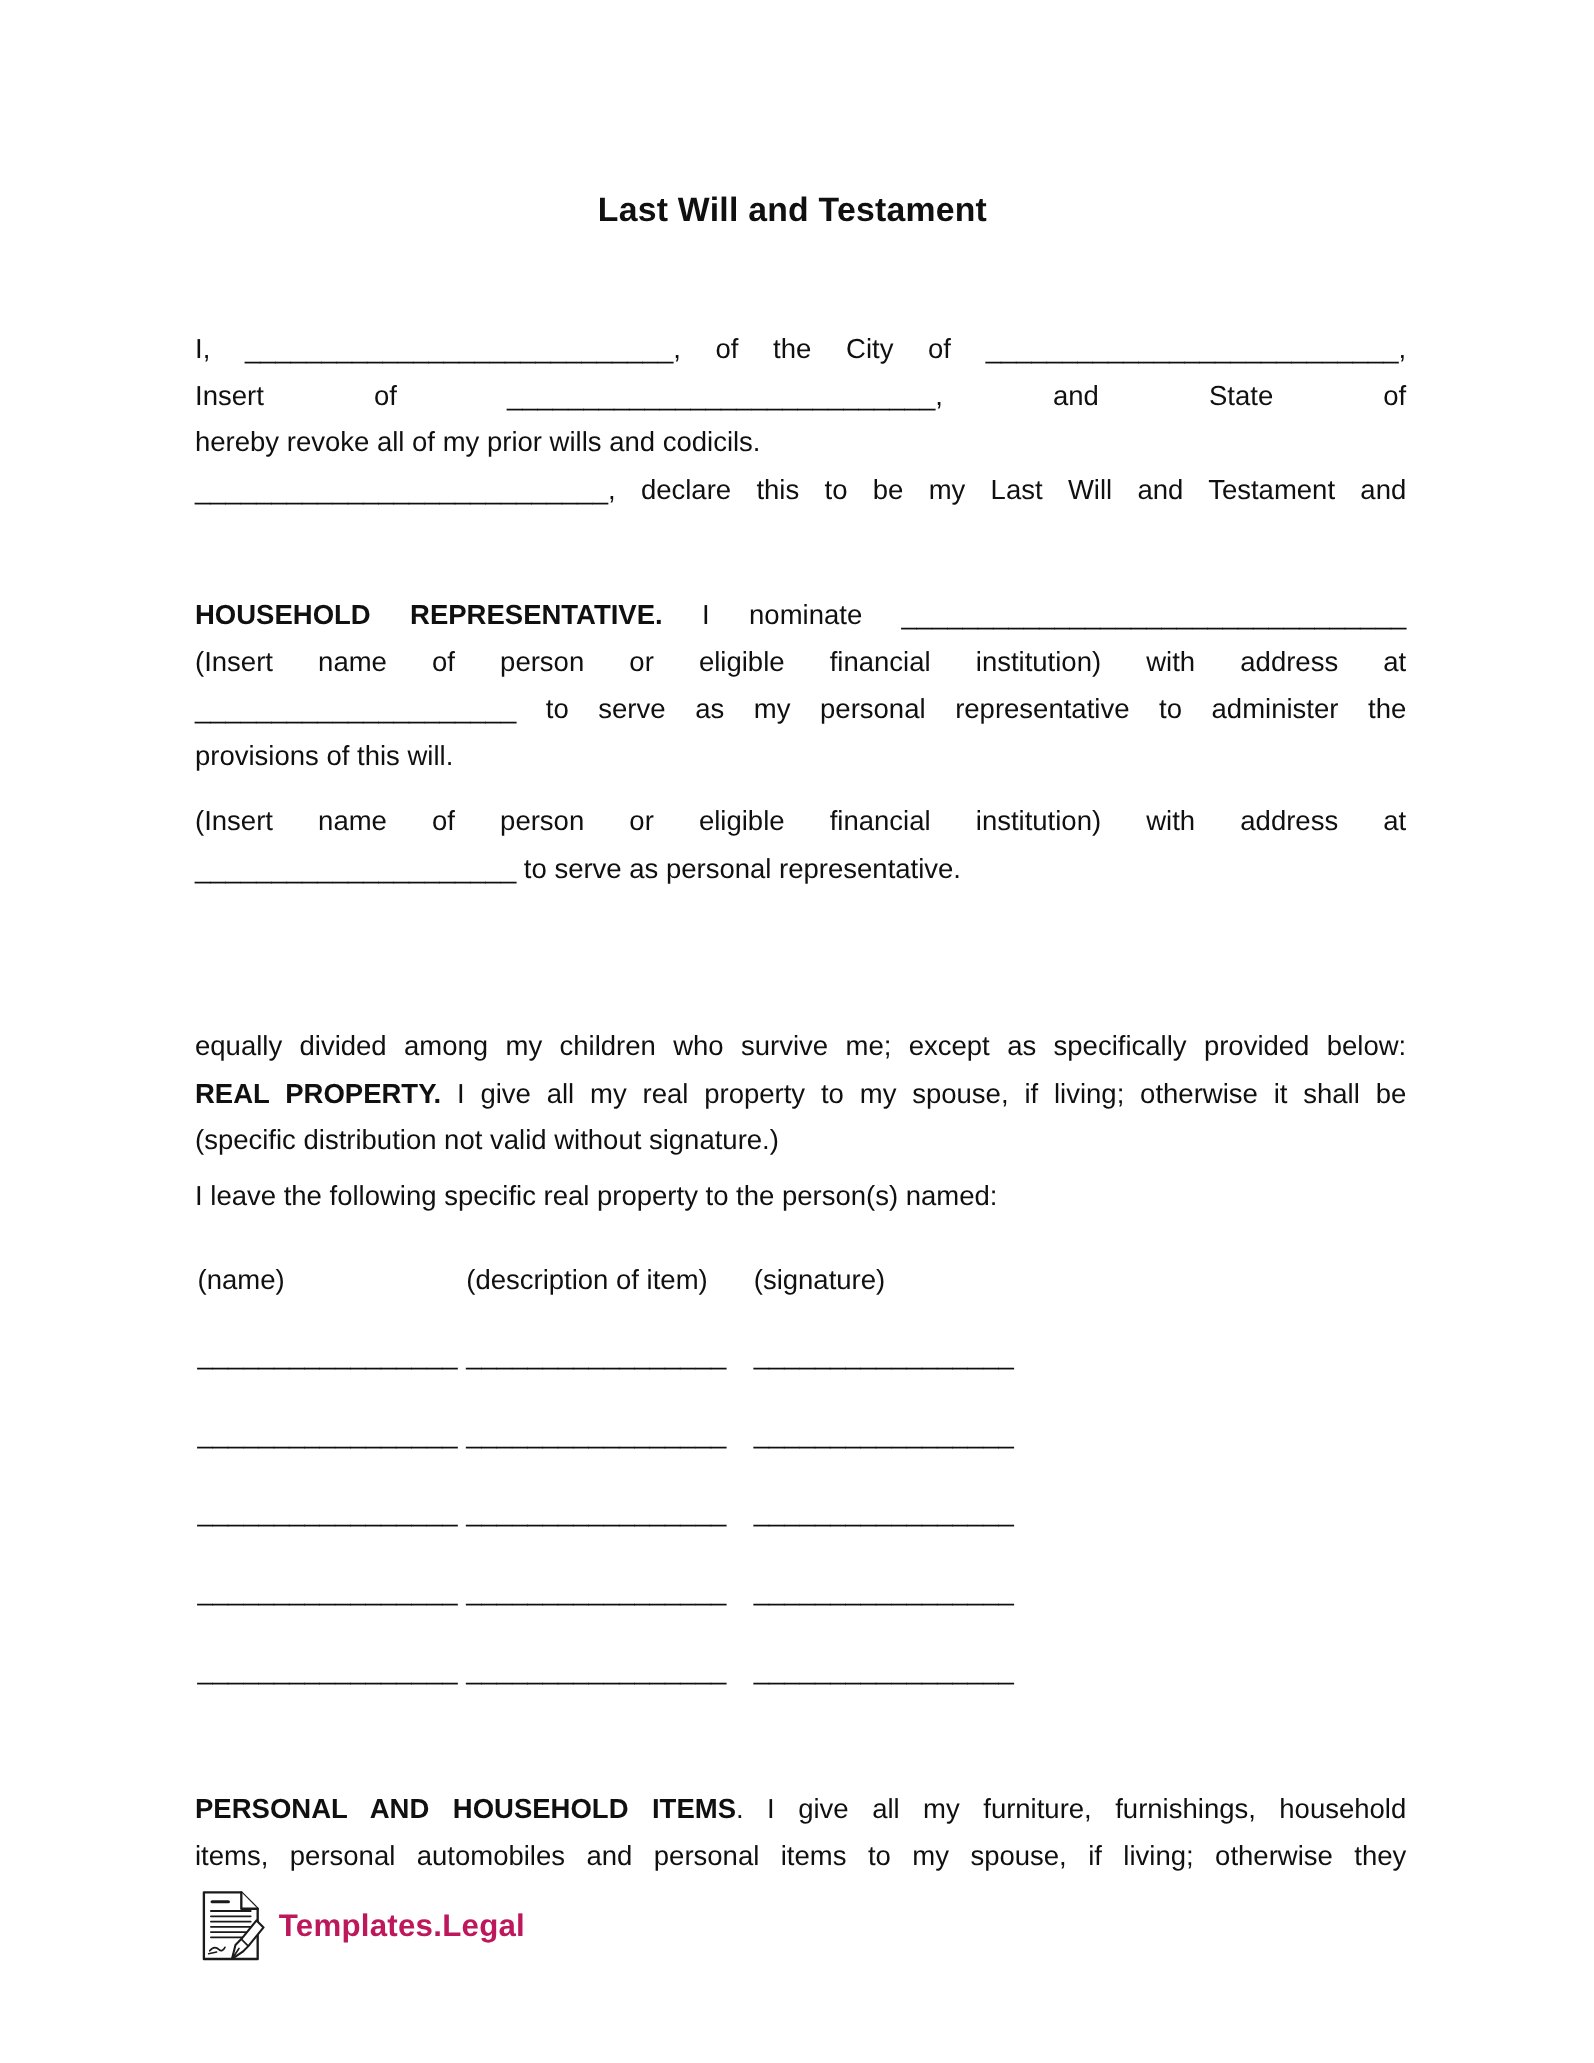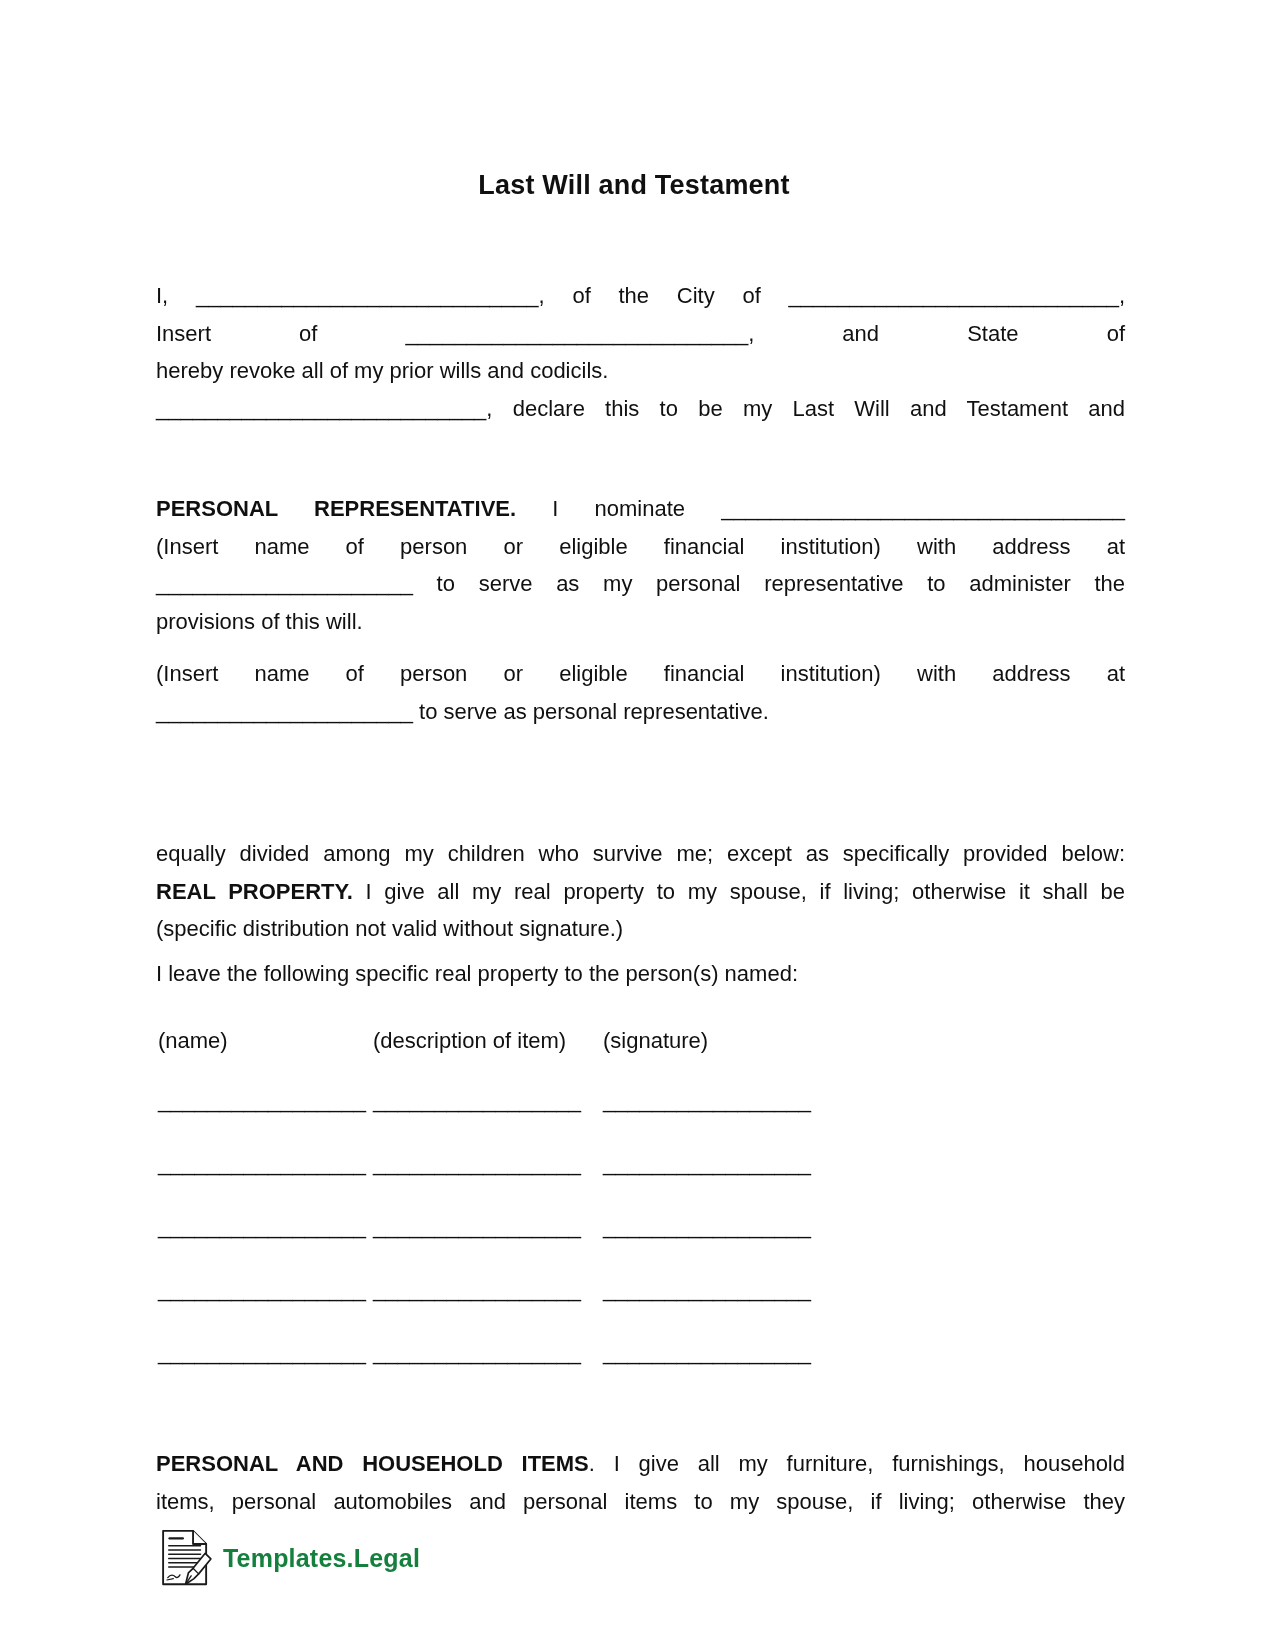--- a/index.html
+++ b/index.html
@@ -5,21 +5,21 @@
   html,body { margin:0; padding:0; background:#e8e8e8; }
   .page {
     position:relative;
     width:1275px; height:1650px;
     margin:0 auto;
     background:#ffffff;
     overflow:hidden;
     font-family:"Liberation Sans","DejaVu Sans",sans-serif;
     color:#101010;
   }
-  .content { position:absolute; left:143px; top:17px; width:982px; height:1268px; }
+  .content { position:absolute; left:143px; top:0; width:982px; height:1268px; }
   .content > * { position:absolute; left:0; right:0; margin:0; }
 
   .title {
     font-size:27px; font-weight:bold; line-height:34px;
     text-align:center; letter-spacing:0.2px;
   }
 
   .para { font-size:22px; line-height:37.5px; }
   .line { text-align:justify; text-align-last:justify; text-justify:inter-word;margin-left:13px; }
   .line.last { text-align-last:left; }
@@ -37,40 +37,40 @@
   .c3 { left:460px; }
 
   .brand {
     left:15px; right:auto; top:1512px;
     display:flex; align-items:center; height:58px;
   }
   .brand svg { width:57px; height:58px; flex:0 0 auto; }
   .brand-name {
     margin-left:8px;
     font-size:25px; font-weight:bold; letter-spacing:0.2px;
-    color:#15803d; line-height:58px; white-space:pre;
+    color:#be185d; line-height:58px; white-space:pre;
   }
 </style>
 </head>
 <body>
 
 <div class="page">
   <div class="content">
 
     <h1 class="title" style="top:151px">Last Will and Testament</h1>
 
     <section class="para" style="top:260px">
       <div class="line">I, ____________________________, of the City of ___________________________,</div>
       <div class="line">Insert of ____________________________, and State of</div>
       <div class="line last">hereby revoke all of my prior wills and codicils.</div>
       <div class="line">___________________________, declare this to be my Last Will and Testament and</div>
     </section>
 
     <section class="para" style="top:473px">
-      <div class="line"><b>PERSONAL REPRESENTATIVE.</b><span> I nominate _________________________________</span></div>
+      <div class="line"><b>HOUSEHOLD REPRESENTATIVE.</b><span> I nominate _________________________________</span></div>
       <div class="line">(Insert name of person or eligible financial institution) with address at</div>
       <div class="line">_____________________ to serve as my personal representative to administer the</div>
       <div class="line last">provisions of this will.</div>
     </section>
 
     <section class="para" style="top:638px">
       <div class="line">(Insert name of person or eligible financial institution) with address at</div>
       <div class="line last">_____________________ to serve as personal representative.</div>
     </section>
 

